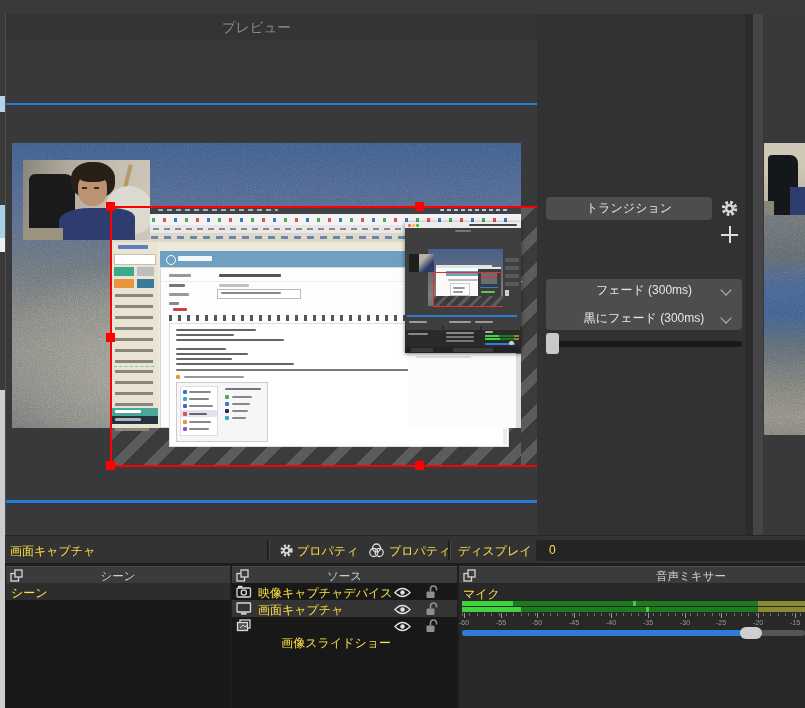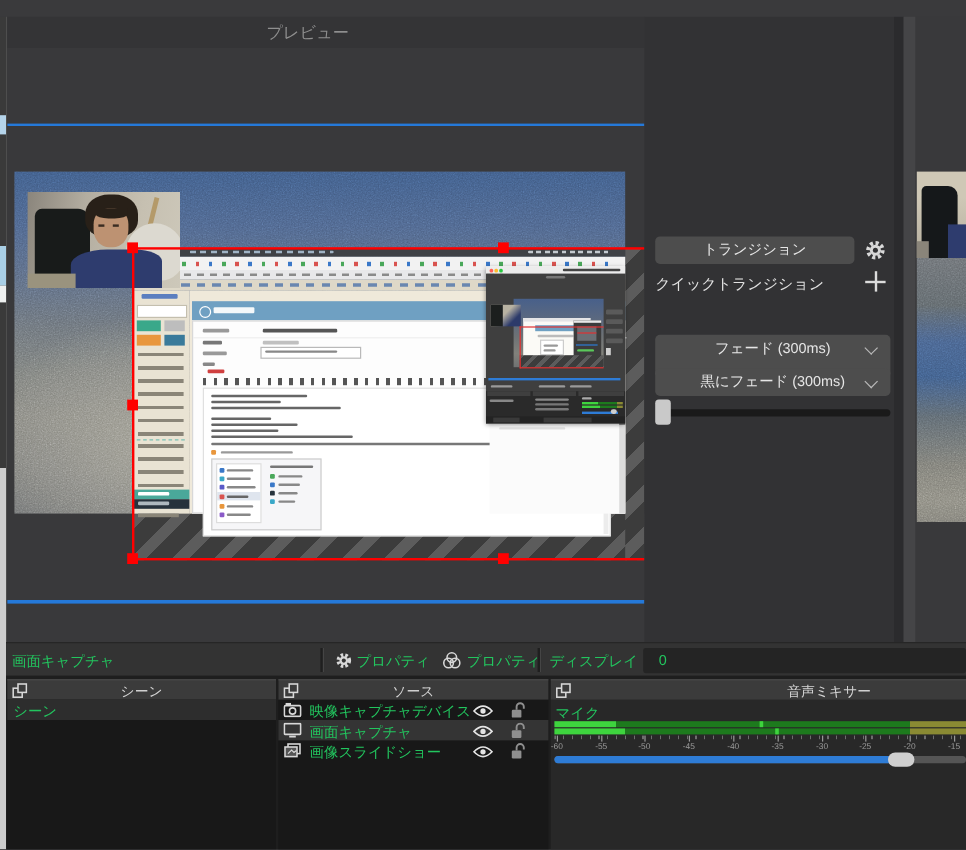--- a/index.html
+++ b/index.html
@@ -1,20 +1,20 @@
 <!DOCTYPE html>
 <html><head>
 <meta charset="utf-8">
 <style>
   html,body{margin:0;padding:0;background:#222;}
   .app{position:relative;width:805px;height:708px;overflow:hidden;
        font-family:"Liberation Sans","DejaVu Sans",sans-serif;
        background:#3a3a3c;-webkit-font-smoothing:antialiased;}
   .abs{position:absolute;}
-  .txt{color:#22c55e;font-size:12px;white-space:nowrap;}
+  .txt{color:#fde047;font-size:12px;white-space:nowrap;}
   svg{display:block;}
   .ico{stroke:#d8d8d8;fill:none;stroke-width:1.3;}
   .chev{width:7px;height:7px;border-right:1.6px solid #b9b9b9;border-bottom:1.6px solid #b9b9b9;transform:rotate(45deg);}
   .tbtn{background:#4d4d4d;border-radius:4px;color:#e6e6e6;font-size:12px;text-align:center;}
   .handle{width:9px;height:9px;background:#f00;z-index:9;}
   .stripes{background:repeating-linear-gradient(135deg,#5c5c5c 0 10px,#3c3c3c 10px 25px);}
   .mstripes{background:repeating-linear-gradient(135deg,#5c5c5c 0 3px,#3c3c3c 3px 8px);}
   .noise{mix-blend-mode:overlay;pointer-events:none;}
   .dash{position:absolute;height:3px;border-radius:1px;}
   .dockhdr{position:absolute;left:0;top:0;right:0;height:16px;background:#3b3b3b;border-top:1px solid #4a4a4a;}
@@ -269,21 +269,20 @@
 
   <div class="abs" style="left:537px;top:14px;width:208px;height:521px;background:#323234;"></div>
 
   <div class="abs tbtn" style="left:546px;top:197px;width:166px;height:23px;line-height:23px;">トランジション</div>
   <svg class="abs" style="left:720px;top:199px;" width="19" height="19" viewBox="0 0 19 19">
     <circle cx="9.5" cy="9.5" r="6" fill="none" stroke="#d8d8d8" stroke-width="3.4" stroke-dasharray="2.6 2.1"></circle>
     <circle cx="9.5" cy="9.5" r="4.6" fill="#d8d8d8"></circle>
       <circle cx="9.5" cy="9.5" r="2.1" fill="#323234"></circle>
   </svg>
 
-  <div class="abs txt" style="left:546px;top:229px;font-size:12.5px;color:#e2e2e2;">クイックトランジション</div>
   <div class="abs" style="left:721px;top:226px;width:17px;height:17px;">
     <div class="abs" style="left:7.5px;top:0;width:2px;height:17px;background:#dcdcdc;"></div>
     <div class="abs" style="left:0;top:7.5px;width:17px;height:2px;background:#dcdcdc;"></div>
   </div>
 
   <div class="abs tbtn" style="left:546px;top:279px;width:196px;height:36px;">
     <span style="line-height:23px;">フェード (300ms)</span>
     <span class="chev abs" style="right:12px;margin-top:7px;"></span>
   </div>
   <div class="abs tbtn" style="left:546px;top:307px;width:196px;height:23px;">
@@ -398,21 +397,21 @@
           <path d="M5.5,6.5 V4 a3,3 0 0 1 6,0 V5.6" fill="none" stroke="#8f8f8f" stroke-width="1.6"></path>
       </svg>
     </div>
 
     <div class="srow" style="top:51px;">
       <svg class="abs" style="left:4px;top:2px;" width="16" height="14" viewBox="0 0 16 14">
         <rect x="4" y="1" width="10" height="8" class="ico"></rect>
           <rect x="1.5" y="3.5" width="10" height="8" fill="#555" stroke="#d8d8d8" stroke-width="1.3"></rect>
         <path d="M4,9 l3,-3 l2,2 l2,-1.5" fill="none" stroke="#d8d8d8" stroke-width="1"></path>
       </svg>
-      <span class="txt abs" style="left:26px;top:2px;width:133px;overflow:hidden;">画像スライドショー</span>
+      <span class="txt abs" style="left:26px;top:18px;width:133px;overflow:hidden;text-align:right;">画像スライドショー</span>
       <svg class="abs" style="left:162px;top:4px;" width="17" height="11" viewBox="0 0 17 11">
         <path d="M1,5.5 Q8.5,-2.5 16,5.5 Q8.5,13.5 1,5.5 Z" fill="none" stroke="#e4e4e4" stroke-width="1.4"></path>
           <circle cx="8.5" cy="5.5" r="2.2" fill="#e4e4e4"></circle>
       </svg>
       <svg class="abs" style="left:193px;top:2px;" width="13" height="14" viewBox="0 0 13 14">
         <rect x="1.5" y="6.5" width="8" height="6.5" rx="1" fill="#8f8f8f"></rect>
           <path d="M5.5,6.5 V4 a3,3 0 0 1 6,0 V5.6" fill="none" stroke="#8f8f8f" stroke-width="1.6"></path>
       </svg>
     </div>
   </div>

